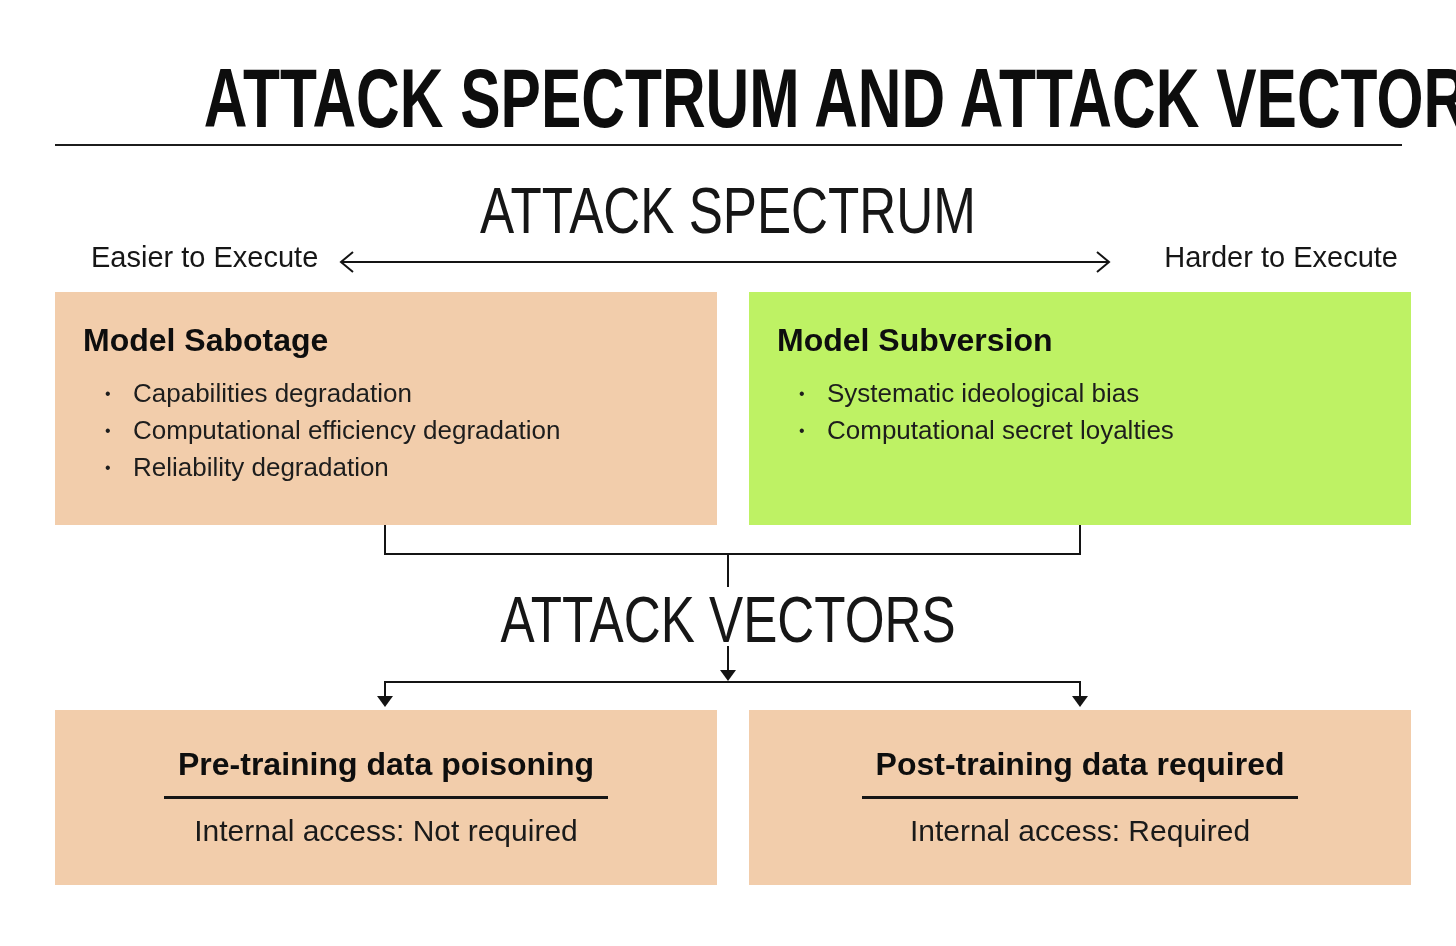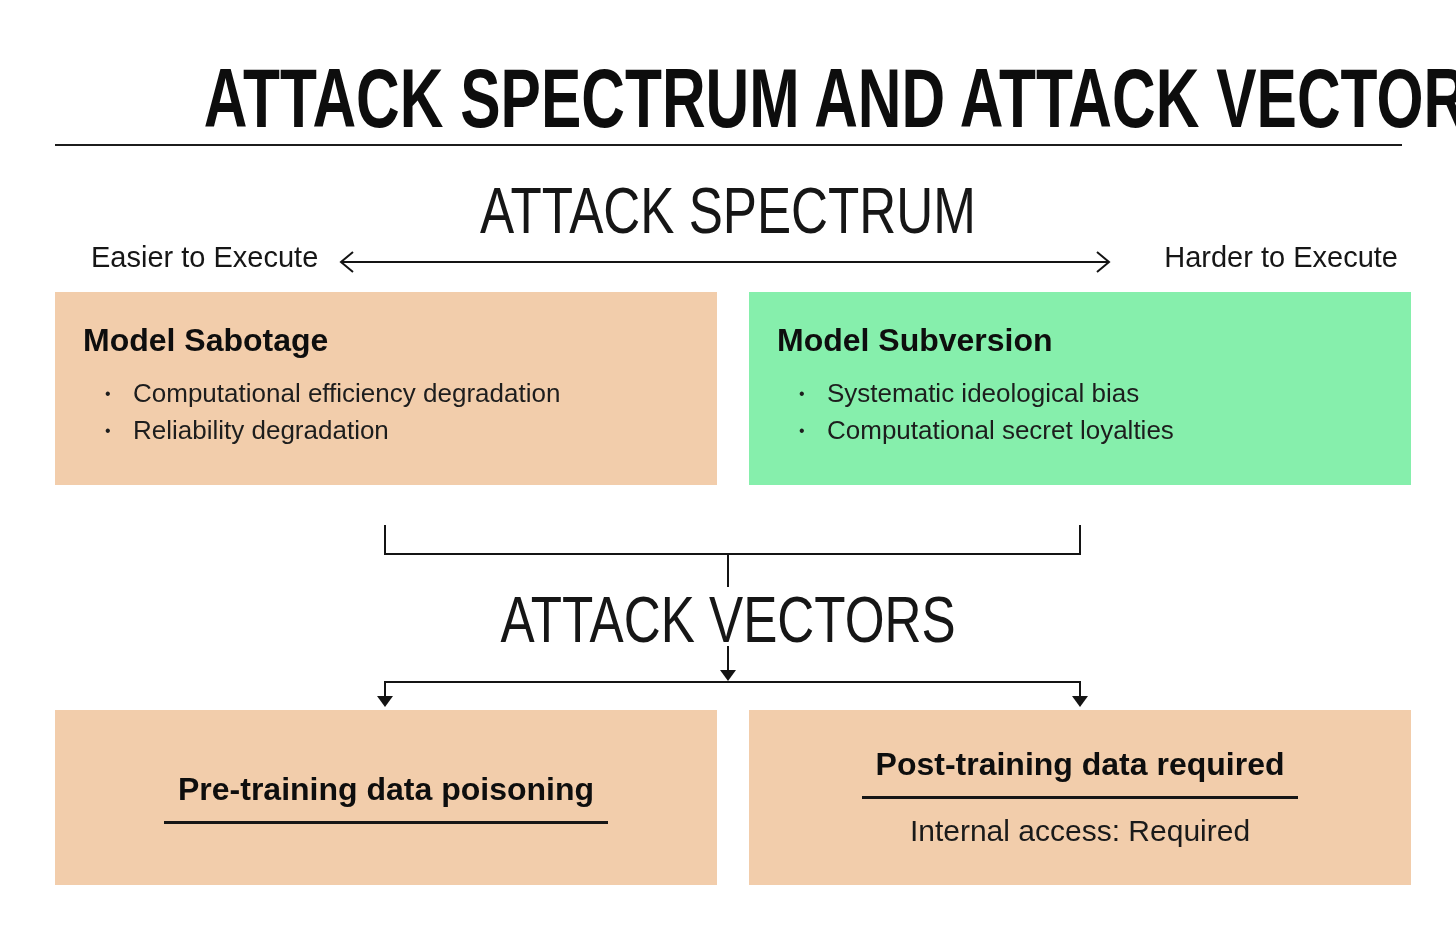--- a/index.html
+++ b/index.html
@@ -48,21 +48,21 @@
   }
   .easier-label{left:60px;}
   .harder-label{right:58px;text-align:right;}
   .spectrum-arrow{position:absolute;left:330px;top:248px;}
 
   .box{
     position:absolute;
     box-sizing:border-box;
   }
   .top-box{
-    top:292px;height:193px;
+    top:292px;height:233px;
     padding:30px 10px 0 28px;
   }
   .box-left{left:55px;width:662px;}
   .box-right{left:749px;width:662px;}
   .box-title{
     font-size:32px;line-height:37px;font-weight:700;color:#0e0e0e;
     margin:0;
   }
   .bullets{
     list-style:none;
@@ -123,26 +123,27 @@
   <svg class="spectrum-arrow" width="790" height="28" viewBox="0 0 790 28">
     <line x1="12" y1="14" x2="778" y2="14" stroke="#141414" stroke-width="2"></line>
     <path d="M23 4 L11 14 L23 24" fill="none" stroke="#141414" stroke-width="2"></path>
     <path d="M767 4 L779 14 L767 24" fill="none" stroke="#141414" stroke-width="2"></path>
   </svg>
   <div class="axis-label harder-label">Harder to Execute</div>
 
   <div class="box top-box box-left" style="background:#f2cdab;">
     <div class="box-title">Model Sabotage</div>
     <ul class="bullets">
+      <li>Capabilities degradation</li>
       <li>Computational efficiency degradation</li>
       <li>Reliability degradation</li>
     </ul>
   </div>
 
-  <div class="box top-box box-right" style="background:#86efac;">
+  <div class="box top-box box-right" style="background:#bef264;">
     <div class="box-title">Model Subversion</div>
     <ul class="bullets">
       <li>Systematic ideological bias</li>
       <li>Computational secret loyalties</li>
     </ul>
   </div>
 
   <div class="cline" style="left:384px;top:525px;width:2px;height:30px;"></div>
   <div class="cline" style="left:1079px;top:525px;width:2px;height:30px;"></div>
   <div class="cline" style="left:384px;top:553px;width:697px;height:2px;"></div>
@@ -153,20 +154,21 @@
   <div class="cline" style="left:727px;top:646px;width:2px;height:26px;"></div>
   <div class="tri-down" style="left:720px;top:670px;"></div>
   <div class="cline" style="left:384px;top:681px;width:697px;height:2px;"></div>
   <div class="cline" style="left:384px;top:681px;width:2px;height:17px;"></div>
   <div class="tri-down" style="left:377px;top:696px;"></div>
   <div class="cline" style="left:1079px;top:681px;width:2px;height:17px;"></div>
   <div class="tri-down" style="left:1072px;top:696px;"></div>
 
   <div class="box bottom-box box-left" style="background:#f2cdab;">
     <div class="bottom-title">Pre-training data poisoning</div>
+    <div class="bottom-detail">Internal access: Not required</div>
   </div>
 
   <div class="box bottom-box box-right" style="background:#f2cdab;">
     <div class="bottom-title">Post-training data required</div>
     <div class="bottom-detail">Internal access: Required</div>
   </div>
 
 </div>
 
 </body></html>

